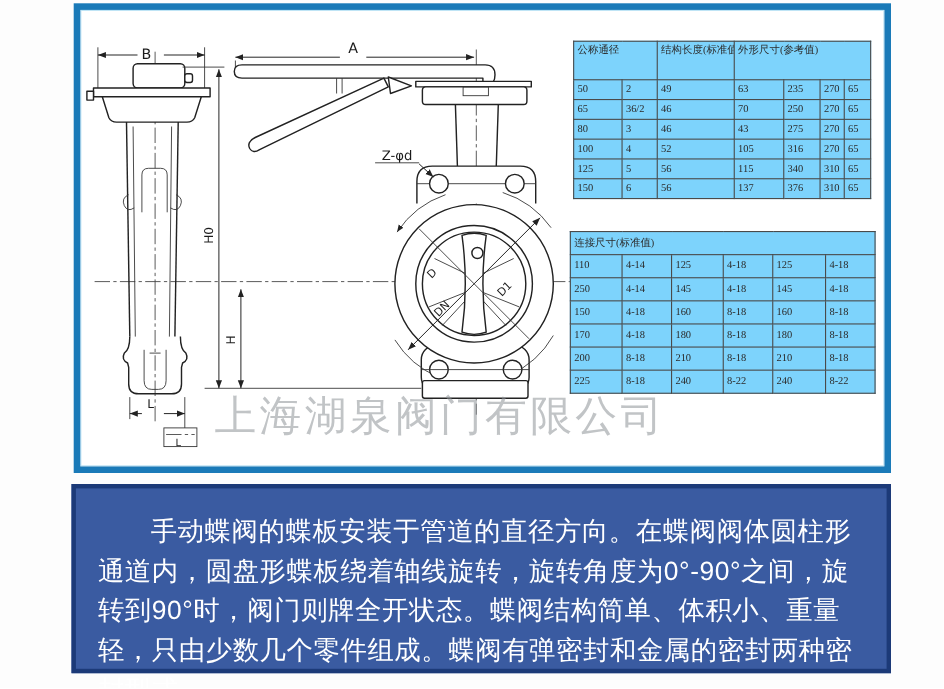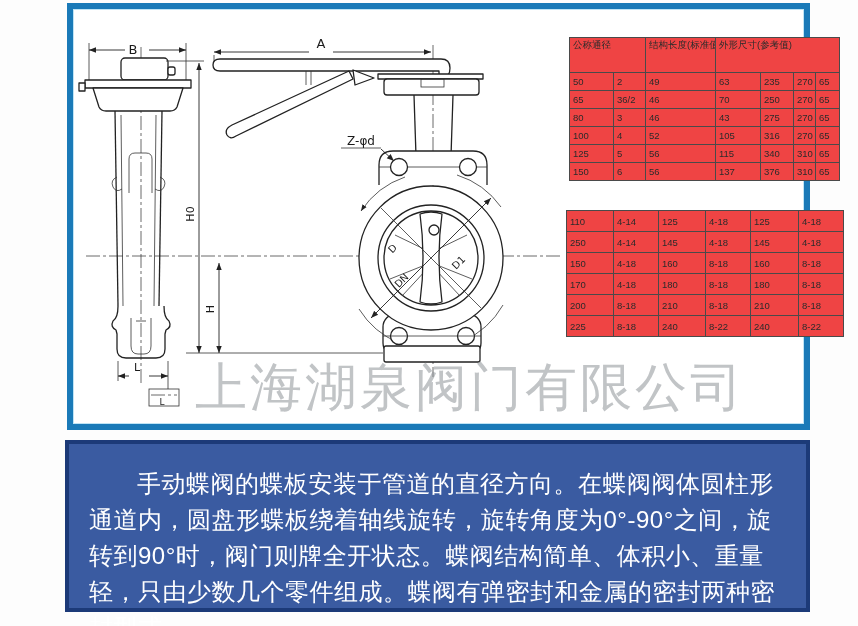--- a/index.html
+++ b/index.html
@@ -11,39 +11,39 @@
   
   .drawing-panel{
     position:absolute;left:67px;top:3px;width:731px;height:415px;
     background:#ffffff;border:6px solid #1a7ab8;
     box-shadow:inset 0 0 0 1px #bfe4f5;
   }
   .drawing-panel svg{position:absolute;left:0;top:0;}
 
   
   table{border-collapse:collapse;table-layout:fixed;
-        font-family:Liberation Sans, sans-serif;
-        font-size:9.5px;color:#2b2b2b;background:#ef4444;margin-left:48px;}
+        font-family:Liberation Serif, serif;
+        font-size:9.5px;color:#2b2b2b;background:#7dd3fc;}
   th,td{border:1px solid #4a4a4a;padding:1px 3px;font-weight:normal;
         text-align:left;overflow:hidden;white-space:nowrap;}
   .dim-table{position:absolute;left:448px;top:28px;width:270px;}
   .dim-table .grp th{height:32px;vertical-align:top;}
   .dim-table .sub th{height:18px;}
   .dim-table td{height:15px;}
   .conn-table{position:absolute;left:445px;top:201px;width:277px;}
   .conn-table .ttl th{height:18px;}
   .conn-table .mpa th{height:19px;}
   .conn-table .sub th{height:20px;}
   .conn-table td{height:18px;}
 
   
   .watermark{
     position:absolute;left:122px;top:344px;z-index:10;
     font-family:"Liberation Serif","DejaVu Serif",serif;
-    font-size:52px;color:#8f9499;opacity:0.55;letter-spacing:3px;
+    font-size:38px;color:#8f9499;opacity:0.55;letter-spacing:3px;
     white-space:nowrap;pointer-events:none;
   }
 
   
   .description-panel{
     position:absolute;left:65px;top:440px;width:737px;height:164px;
     background:#3a5ba1;border:4px solid #1c3a78;
   }
   .description-panel p{
     margin:0;padding:22px 16px 0 20px;
@@ -264,20 +264,23 @@
     <table class="conn-table">
       <colgroup>
         <col style="width:47px">
           <col style="width:45px">
           <col style="width:47px">
         <col style="width:45px">
           <col style="width:48px">
           <col style="width:45px">
       </colgroup>
       <thead>
+        <tr class="ttl">
+          <th colspan="6">连接尺寸(标准值)</th>
+        </tr>
       </thead>
       <tbody>
           <tr>
             <td>110</td>
             <td>4-14</td>
             <td>125</td>
             <td>4-18</td>
             <td>125</td>
             <td>4-18</td>
           </tr>

